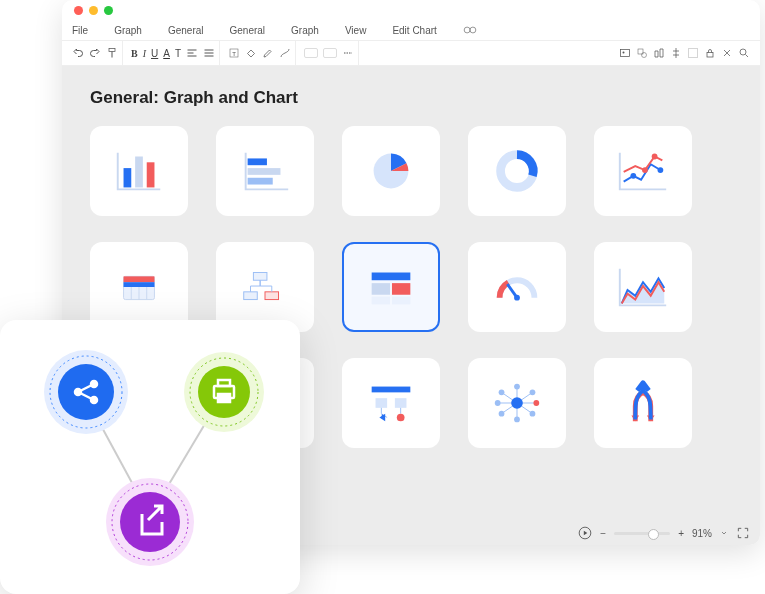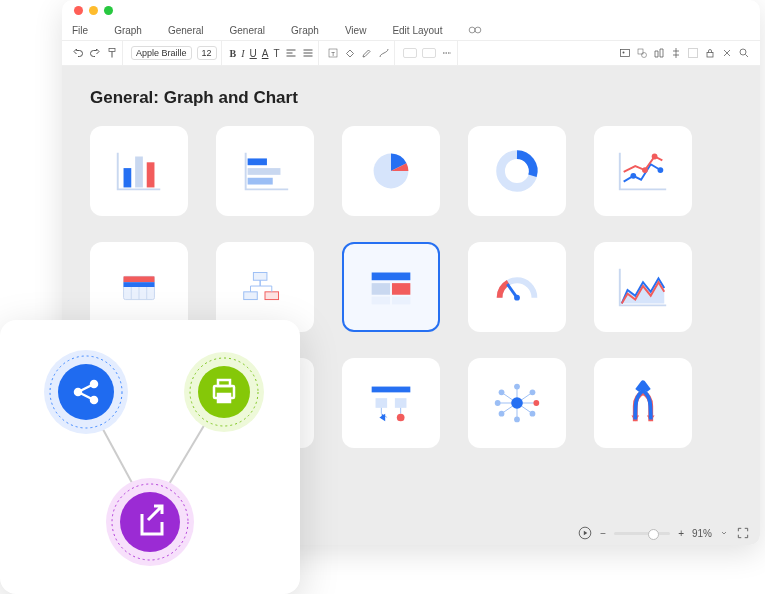--- a/index.html
+++ b/index.html
@@ -50,43 +50,39 @@
     <div class="dot g"></div>
   </div>
 
   <div class="menubar">
     <span>File</span>
     <span>Graph</span>
     <span>General</span>
     <span>General</span>
     <span>Graph</span>
     <span>View</span>
-    <span>Edit Layout</span>
+    <span>Edit Chart</span>
     <svg class="brand" viewBox="0 0 24 24">
         <circle cx="7" cy="12" r="5" fill="none" stroke="#888" stroke-width="1.5"></circle>
         <circle cx="17" cy="12" r="5" fill="none" stroke="#888" stroke-width="1.5"></circle>
       </svg>
   </div>
 
   <div class="toolbar">
     <div class="grp">
       <svg viewBox="0 0 24 24">
           <path d="M9 14l-5-5 5-5v3h6a6 6 0 010 12h-3" fill="none" stroke="#555" stroke-width="2"></path>
         </svg>
       <svg viewBox="0 0 24 24">
           <path d="M15 14l5-5-5-5v3H9a6 6 0 000 12h3" fill="none" stroke="#555" stroke-width="2"></path>
         </svg>
       <svg viewBox="0 0 24 24">
           <rect x="6" y="3" width="12" height="6" fill="none" stroke="#555" stroke-width="1.5"></rect>
           <path d="M12 9v12" stroke="#555" stroke-width="2"></path>
         </svg>
-    </div>
-    <div class="grp">
-      <div class="sel">Apple Braille</div>
-      <div class="sel small">12</div>
     </div>
     <div class="grp">
       <b style="font-family:serif">B</b>
       <i style="font-family:serif">I</i>
       <u>U</u>
       <span style="text-decoration:underline;text-decoration-color:#333">A</span>
       <span>T</span>
       <svg viewBox="0 0 24 24">
           <path d="M3 6h18M3 12h12M3 18h18" stroke="#555" stroke-width="2"></path>
         </svg>

